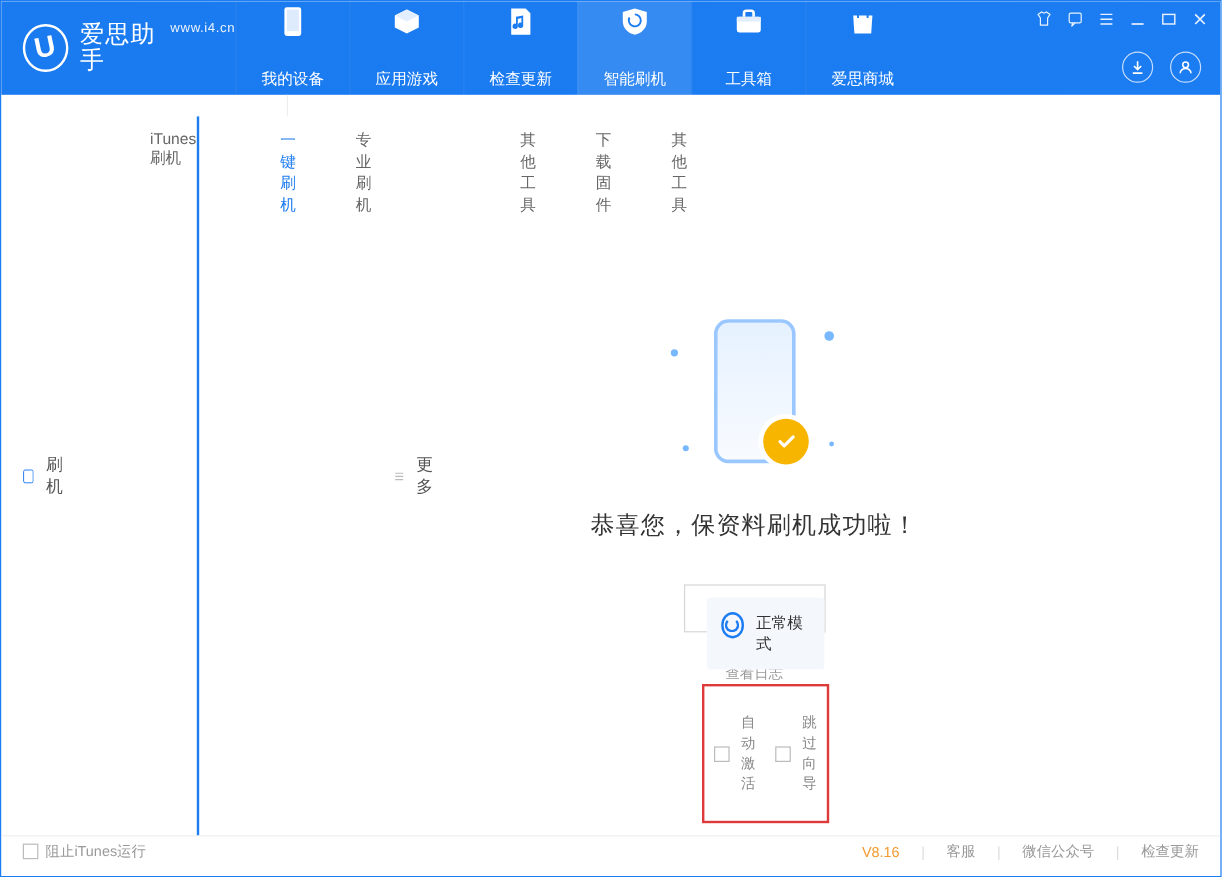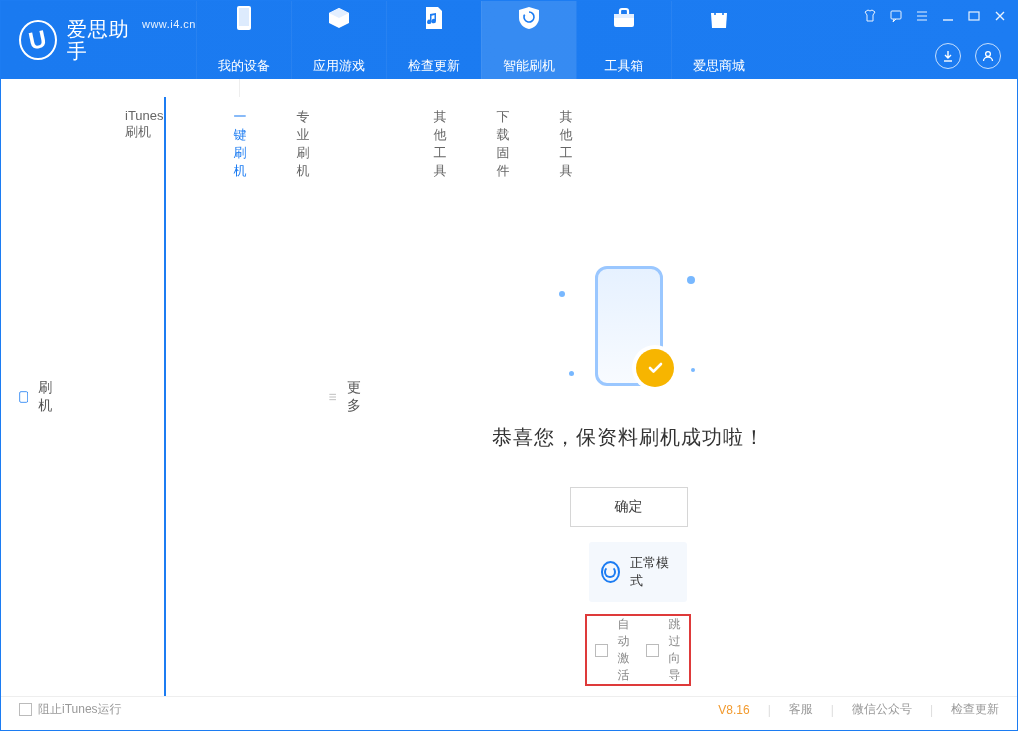--- a/index.html
+++ b/index.html
@@ -95,21 +95,21 @@
     border-left: 2px solid #1c7cf2;
     padding-left: 68px;
   }
   .sidebar-lower { margin-top: auto; }
   .mode-box, .device-box {
     margin: 8px 16px;
     background: #f4f8fd;
     border-radius: 3px;
     padding: 12px 12px;
   }
-  .mode-box { display:flex; align-items:center; gap:10px; font-size:13px; color:#333; }
+  .mode-box { display:flex; align-items:flex-start; gap:10px; font-size:13px; color:#333; }
   .mode-icon {
     width:22px; height:22px; border-radius:50%;
     border:2px solid #1c7cf2;
     display:flex; align-items:center; justify-content:center;
     position:relative;
   }
   .mode-icon::before {
     content:""; width:8px; height:8px; border-radius:50%;
     border:2px solid #1c7cf2; border-top-color:transparent;
     position:absolute;
@@ -122,21 +122,21 @@
   }
   .cap-badge {
     margin:7px 0 0 22px; display:inline-block;
     border:1px solid #8fbef6; color:#3b8bea;
     font-size:11px; border-radius:10px; padding:1px 10px;
   }
   .device-sub { margin:4px 0 0 22px; font-size:11px; color:#aaa; }
   .option-red {
     margin: 12px 12px 10px 12px;
     border: 2px solid #de3a3a;
-    padding: 0 8px;
+    padding: 22px 8px;
     display:flex; align-items:center; gap:10px;
     font-size:12px; color:#888;
   }
   .chk { width:13px; height:13px; border:1px solid #bbb; display:inline-block; flex-shrink:0; }
   
   .main {
     flex:1;
     display:flex; flex-direction:column;
     align-items:center; justify-content:center;
     gap: 18px;

